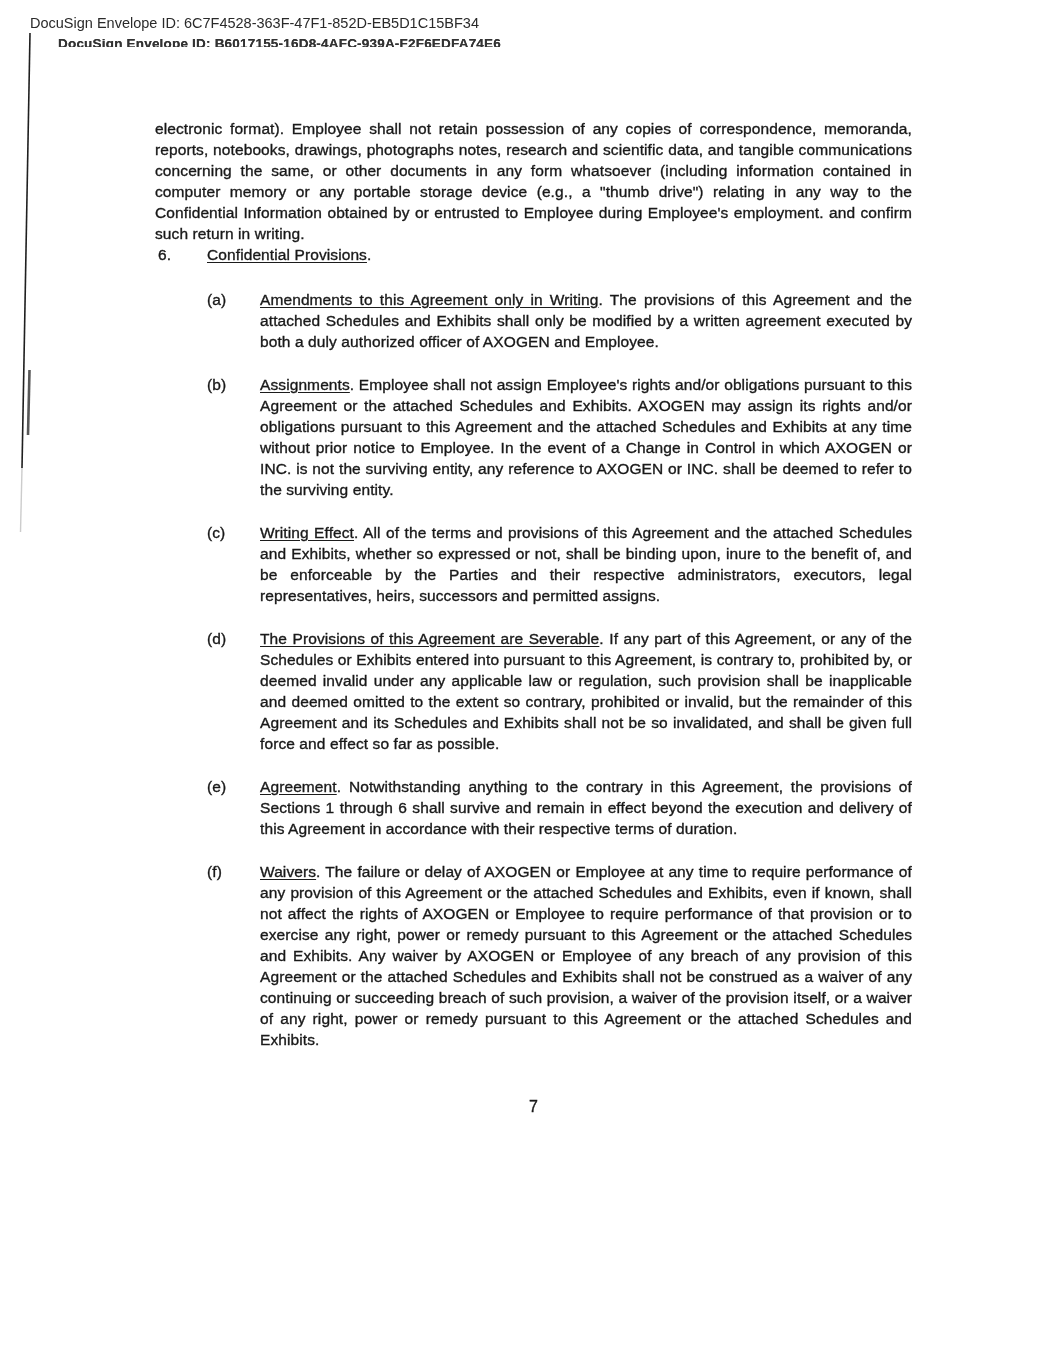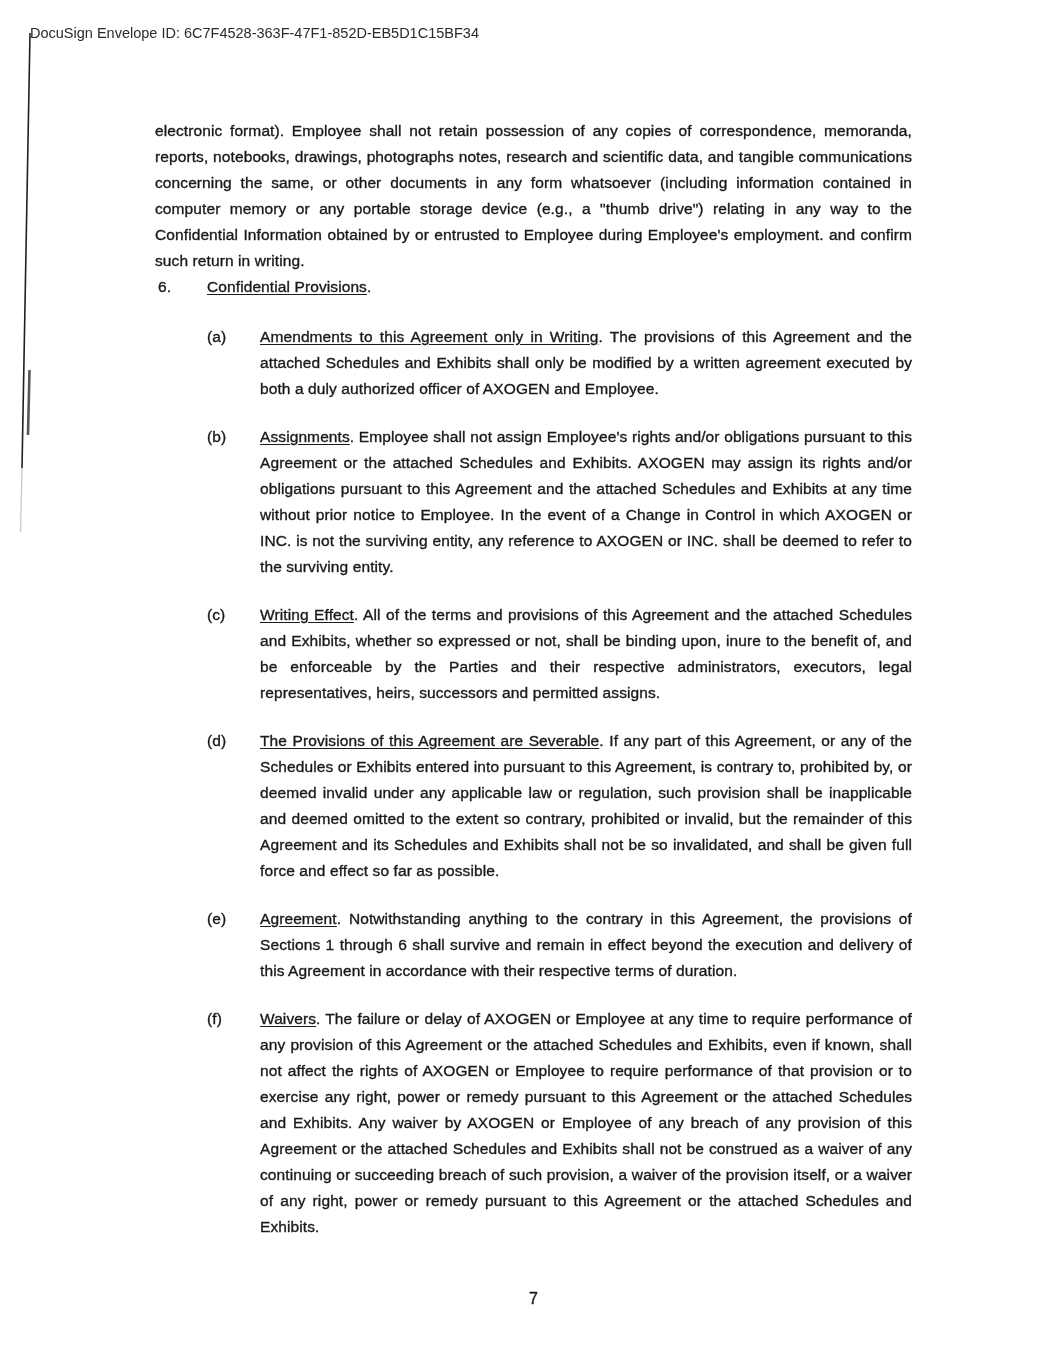--- a/index.html
+++ b/index.html
@@ -13,21 +13,21 @@
     height: 1365px;
     background: #ffffff;
     overflow: hidden;
     font-family: "Liberation Sans", sans-serif;
     color: #181818;
   }
 
   
   .ds-header {
     position: absolute;
-    top: 24px;
+    top: 14px;
     left: 30px;
     width: 620px;
   }
   .ds-line1 {
     font-size: 14.5px;
     line-height: 18px;
     color: #2a2a2a;
     white-space: nowrap;
   }
   .ds-line2-wrap {
@@ -54,21 +54,21 @@
     pointer-events: none;
   }
 
   
   .content {
     position: absolute;
     left: 155px;
     top: 118px;
     width: 757px;
     font-size: 15.5px;
-    line-height: 26px;
+    line-height: 21px;
     letter-spacing: 0.1px;
     -webkit-text-stroke: 0.35px #1c1c1c;
     text-align: justify;
   }
   .content p { margin: 0; }
 
   .intro { margin-bottom: 22px; }
 
   .section-heading {
     display: flex;
@@ -107,20 +107,23 @@
 <div class="page">
 
   <svg class="scan-line" width="60" height="560" viewBox="0 0 60 560">
     <line x1="30" y1="33" x2="22" y2="468" stroke="#1f1f1f" stroke-width="1.6"></line>
     <line x1="29.5" y1="370" x2="28" y2="435" stroke="#111" stroke-width="2.6" opacity="0.7"></line>
     <line x1="22" y1="468" x2="20.5" y2="532" stroke="#9a9a9a" stroke-width="1.4" opacity="0.5"></line>
   </svg>
 
   <div class="ds-header">
     <div class="ds-line1">DocuSign Envelope ID: 6C7F4528-363F-47F1-852D-EB5D1C15BF34</div>
+    <div class="ds-line2-wrap">
+      <span>DocuSign Envelope ID: B6017155-16D8-4AFC-939A-F2F6EDFA74E6</span>
+    </div>
   </div>
 
   <div class="content">
 
     <p class="intro">electronic format). Employee shall not retain possession of any copies of correspondence, memoranda, reports, notebooks, drawings, photographs notes, research and scientific data, and tangible communications concerning the same, or other documents in any form whatsoever (including information contained in computer memory or any portable storage device (e.g., a "thumb drive") relating in any way to the Confidential Information obtained by or entrusted to Employee during Employee's employment. and confirm such return in writing.</p>
 
     <div class="section-heading">
       <span class="sec-num">6.</span>
       <span><span class="u">Confidential Provisions</span><span>.</span></span>
     </div>

